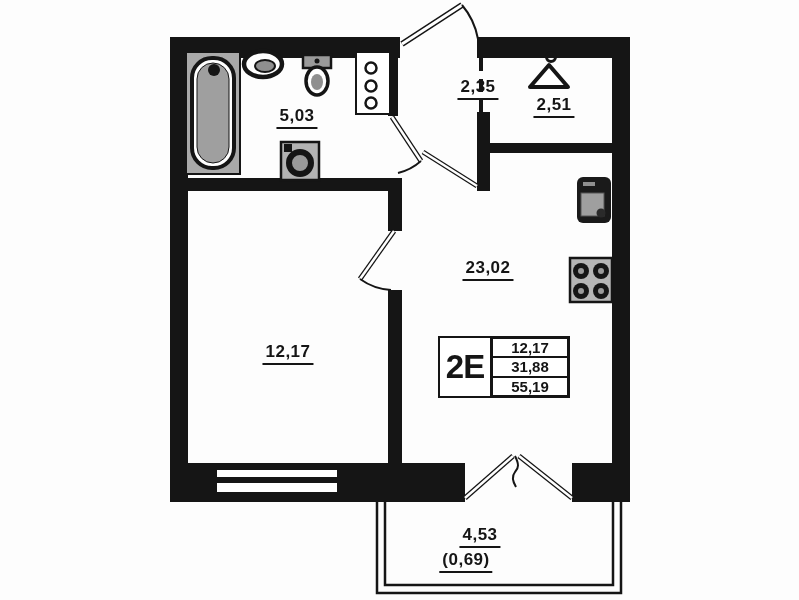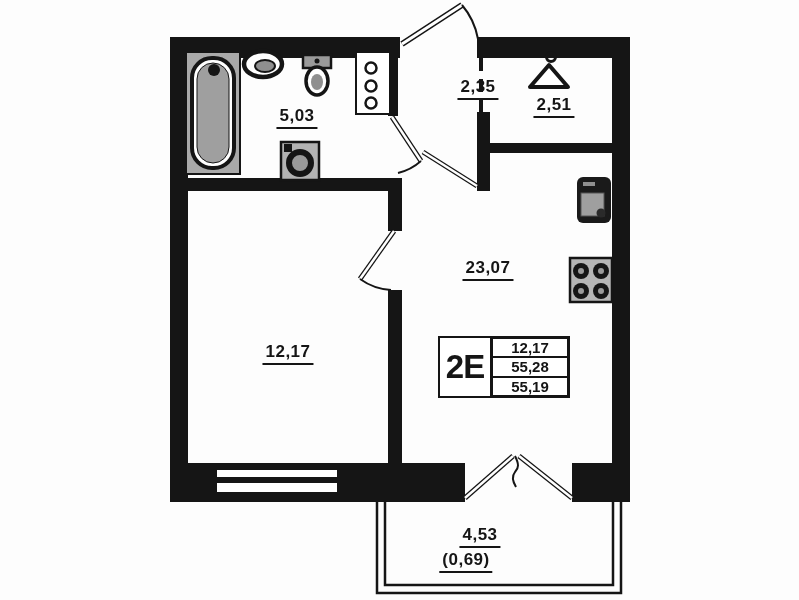--- a/index.html
+++ b/index.html
@@ -136,27 +136,27 @@
       <circle cx="581" cy="291" r="8" fill="#151515"></circle>
         <circle cx="581" cy="291" r="3" fill="#9a9a9a"></circle>
       <circle cx="601" cy="291" r="8" fill="#151515"></circle>
         <circle cx="601" cy="291" r="3" fill="#9a9a9a"></circle>
     </g>
   </svg>
 
   <div class="room-label" style="left:297px;top:106px;">5,03</div>
   <div class="room-label" style="left:442px;top:77px;margin-left:36px;">2,35</div>
   <div class="room-label" style="left:546px;top:95px;margin-left:8px;">2,51</div>
-  <div class="room-label" style="left:488px;top:258px;">23,07</div>
+  <div class="room-label" style="left:488px;top:258px;">23,02</div>
   <div class="room-label" style="left:288px;top:342px;">12,17</div>
   <div class="room-label" style="left:468px;top:525px;margin-left:12px;">4,53</div>
   <div class="room-label" style="left:466px;top:550px;">(0,69)</div>
 
   <div class="unit-card">
     <div class="unit-code">2E</div>
     <div class="unit-vals">
       <div class="unit-val">12,17</div>
-      <div class="unit-val">55,28</div>
+      <div class="unit-val">31,88</div>
       <div class="unit-val">55,19</div>
     </div>
   </div>
 
 </div>
 
 </body></html>

